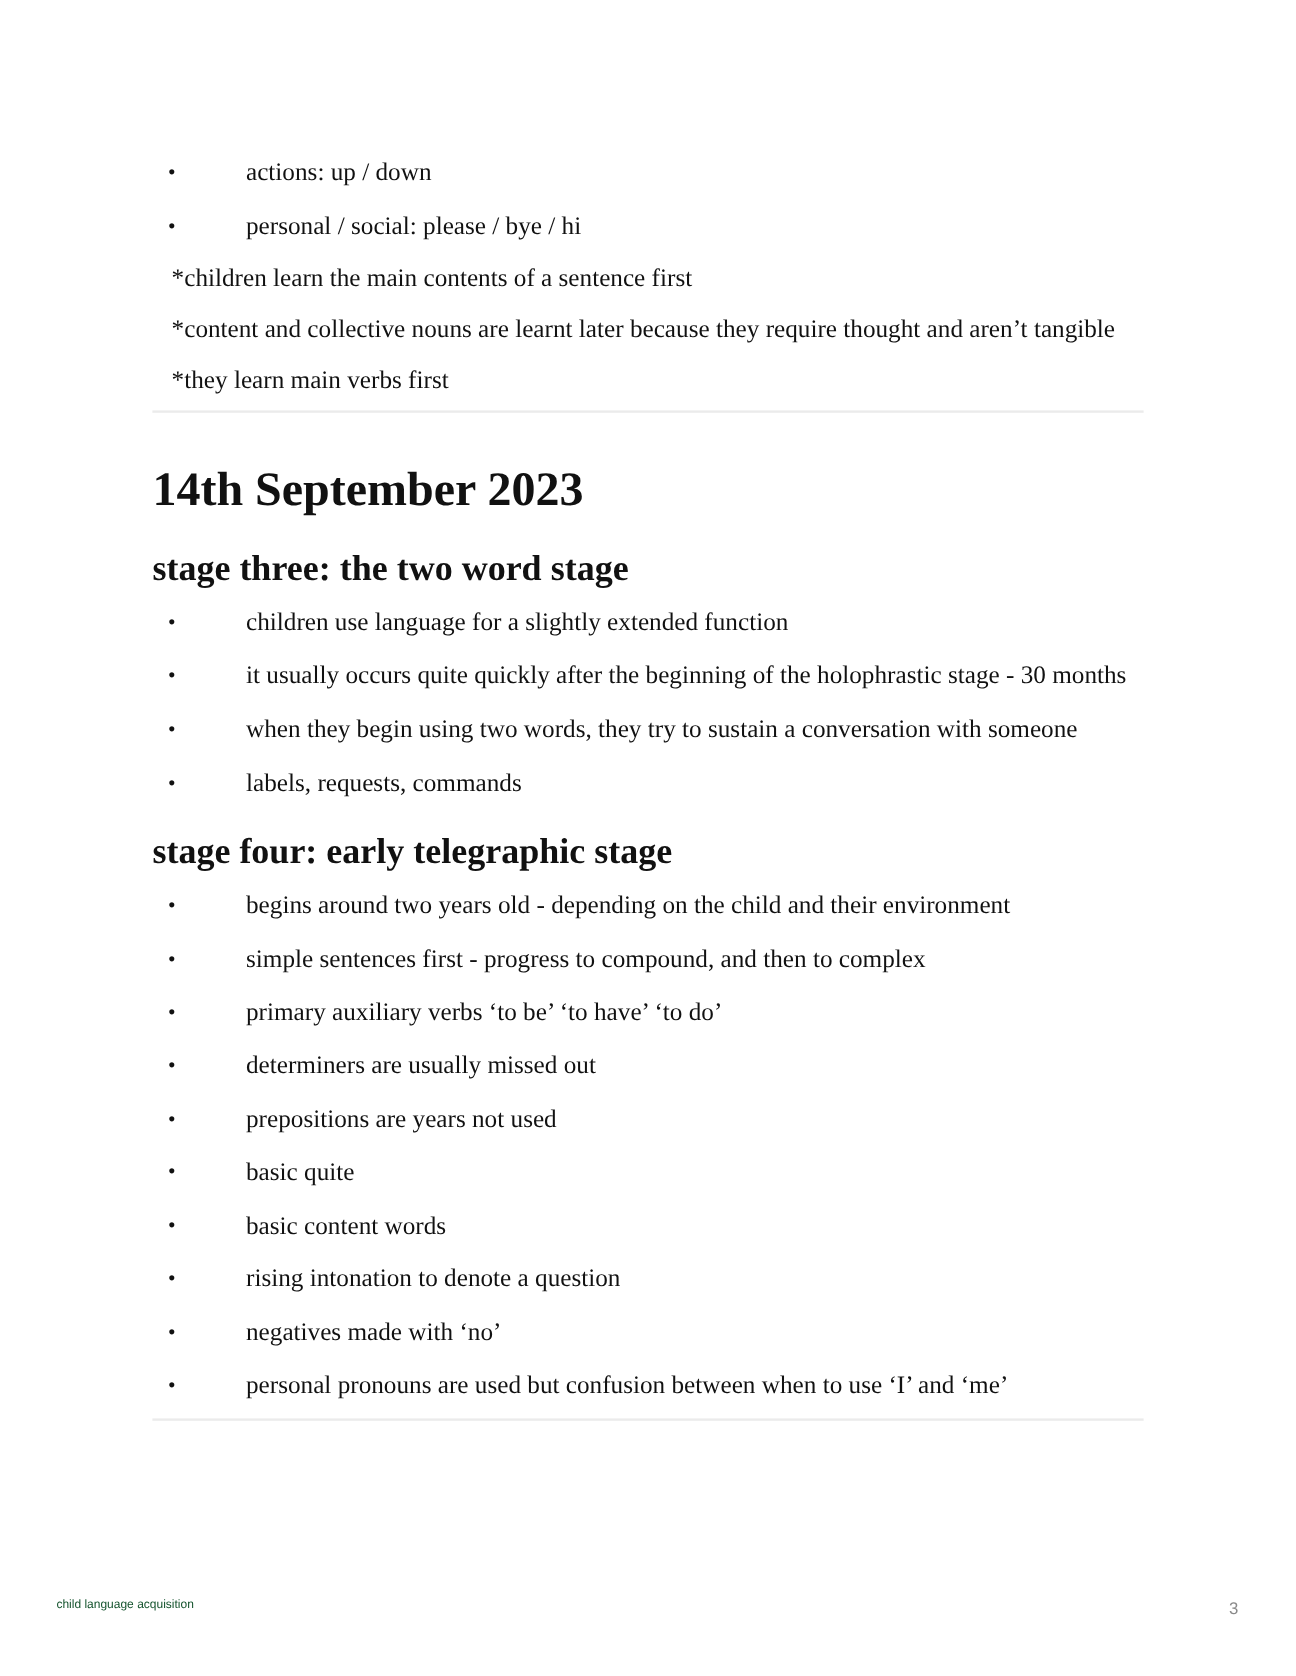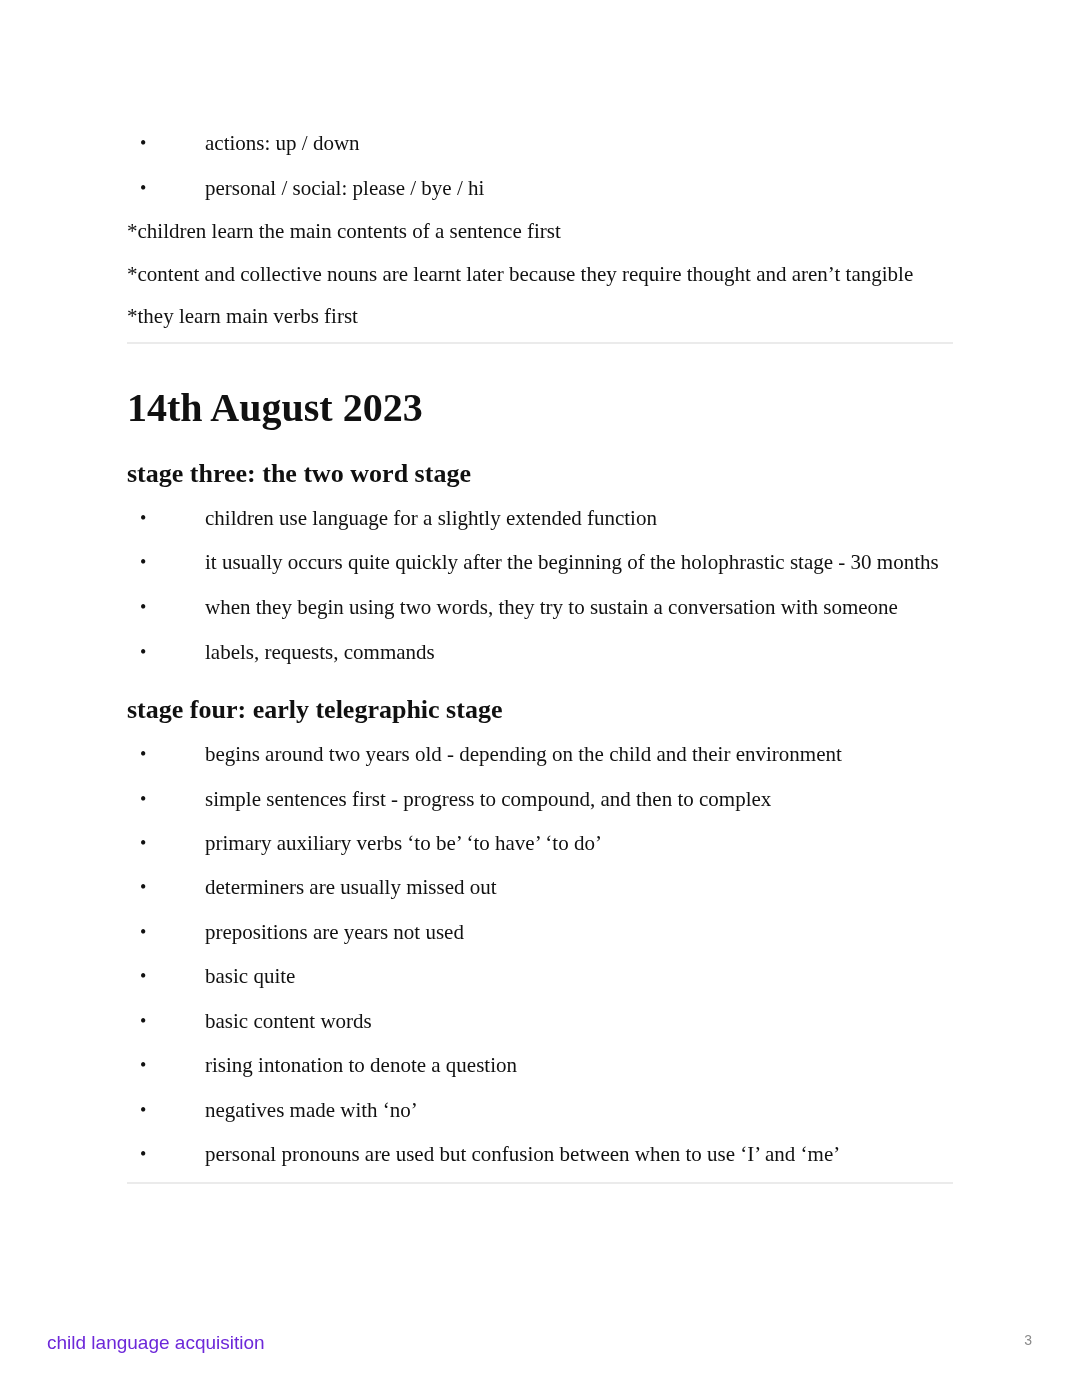--- a/index.html
+++ b/index.html
@@ -1,25 +1,25 @@
 <!DOCTYPE html>
 <html><head>
   <meta charset="utf-8">
   <style>
     html, body { margin: 0; padding: 0; background: #ffffff; }
     body { width: 1080px; height: 1397px; position: relative; overflow: hidden; color: #111111; font-family: "Liberation Serif", serif; }
     .content { position: absolute; left: 127px; top: 0; width: 826px; }
     .li { position: absolute; left: 0; font-size: 21px; line-height: 26px; white-space: nowrap; }
     .li .bullet { position: absolute; left: 13px; top: 0; font-size: 18px; }
     .li .txt { position: absolute; left: 38px; top: 0; margin-left: 40px; }
-    .para { position: absolute; left: 0; font-size: 21px; line-height: 26px; white-space: nowrap; }
+    .para { position: absolute; left: 16px; font-size: 21px; line-height: 26px; white-space: nowrap; }
     .rule { position: absolute; left: 0; width: 826px; height: 2px; background: #ebebeb; }
     .h1 { position: absolute; left: 0; font-size: 40px; font-weight: bold; line-height: 48px; white-space: nowrap; }
-    .h3 { position: absolute; left: 0; font-size: 26px; font-weight: bold; line-height: 32px; white-space: nowrap; }
-    .footer-left { position: absolute; left: 47px; top: 1332px; font-family: "Liberation Sans", sans-serif; font-size: 19px; color: #6d28d9; }
+    .h3 { position: absolute; left: 0; font-size: 30px; font-weight: bold; line-height: 32px; white-space: nowrap; }
+    .footer-left { position: absolute; left: 47px; top: 1332px; font-family: "Liberation Sans", sans-serif; font-size: 10px; color: #14532d; }
     .footer-right { position: absolute; right: 48px; top: 1332px; font-family: "Liberation Sans", sans-serif; font-size: 14px; color: #8a8a8a; }
   </style>
 </head>
 <body>
 
 <div class="content">
 
   <div class="li" style="top:130px">
     <span class="bullet">•</span>
     <span class="txt">actions: up / down</span>
@@ -28,21 +28,21 @@
     <span class="bullet">•</span>
     <span class="txt">personal / social: please / bye / hi</span>
   </div>
 
   <div class="para" style="top:218px">*children learn the main contents of a sentence first</div>
   <div class="para" style="top:261px">*content and collective nouns are learnt later because they require thought and aren’t tangible</div>
   <div class="para" style="top:303px">*they learn main verbs first</div>
 
   <div class="rule" style="top:342px"></div>
 
-  <div class="h1" style="top:384px">14th August 2023</div>
+  <div class="h1" style="top:384px">14th September 2023</div>
 
   <div class="h3" style="top:458px">stage three: the two word stage</div>
 
   <div class="li" style="top:505px">
     <span class="bullet">•</span>
     <span class="txt">children use language for a slightly extended function</span>
   </div>
   <div class="li" style="top:549px">
     <span class="bullet">•</span>
     <span class="txt">it usually occurs quite quickly after the beginning of the holophrastic stage - 30 months</span>

